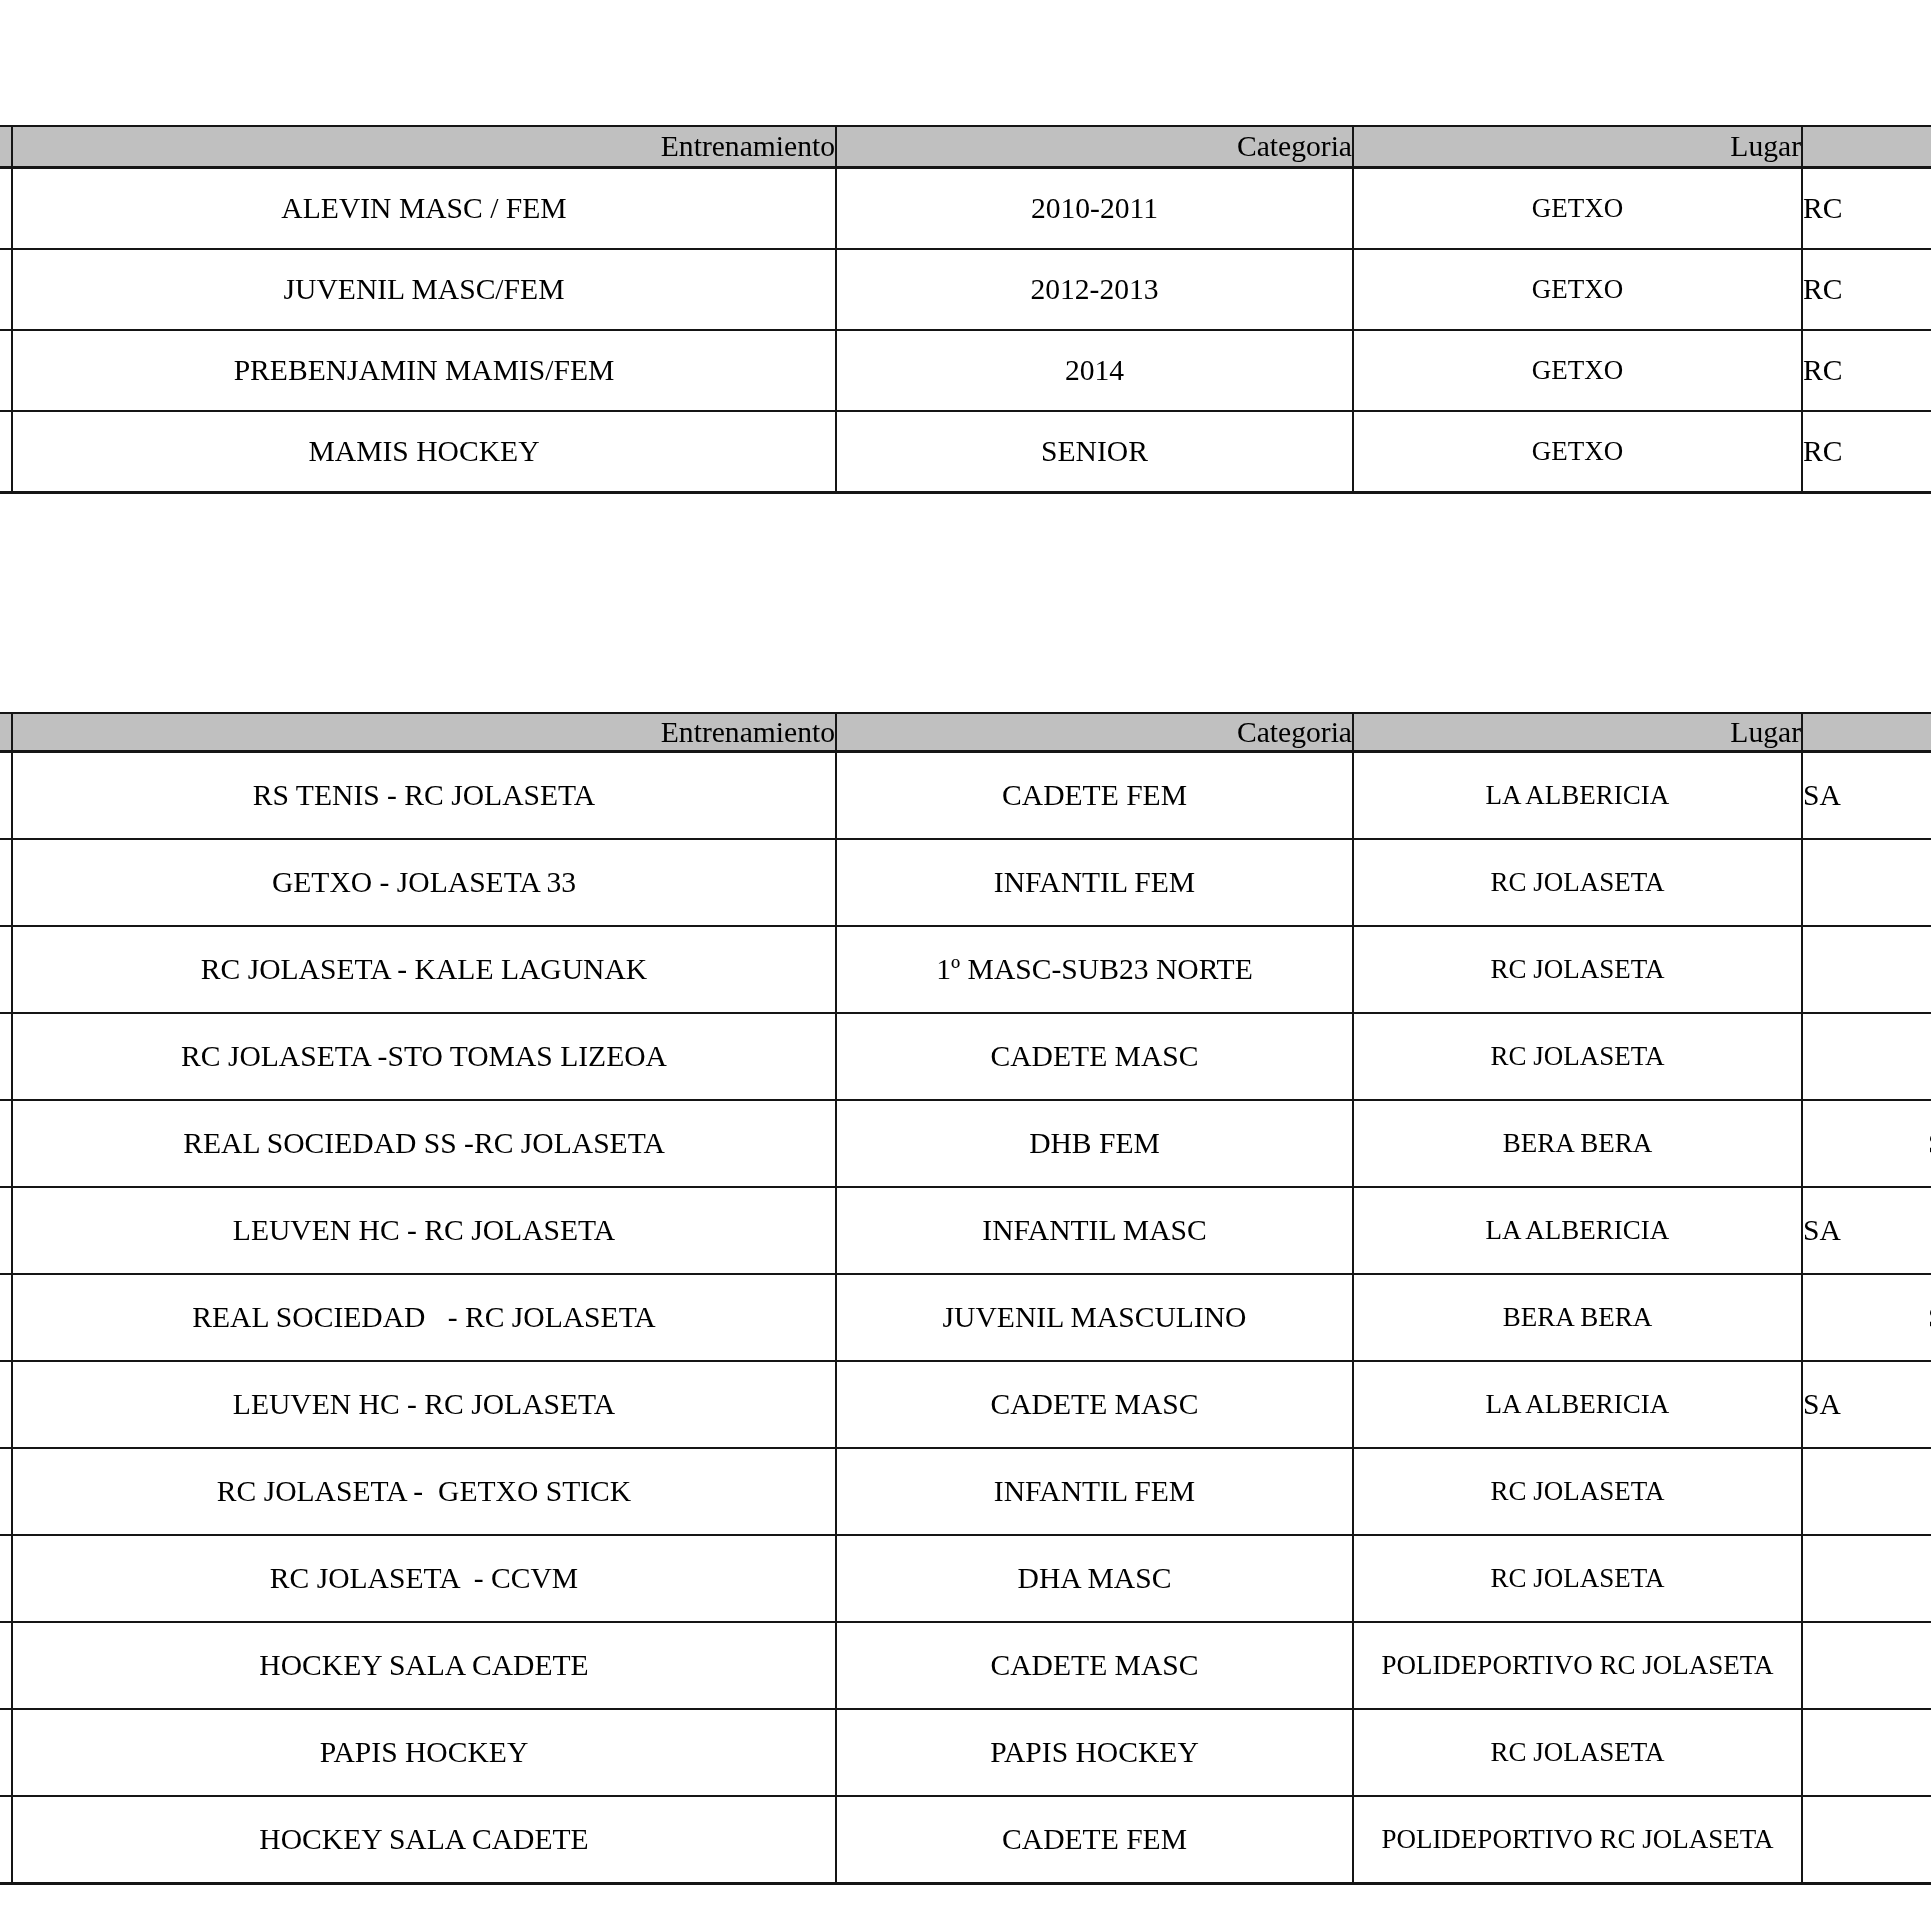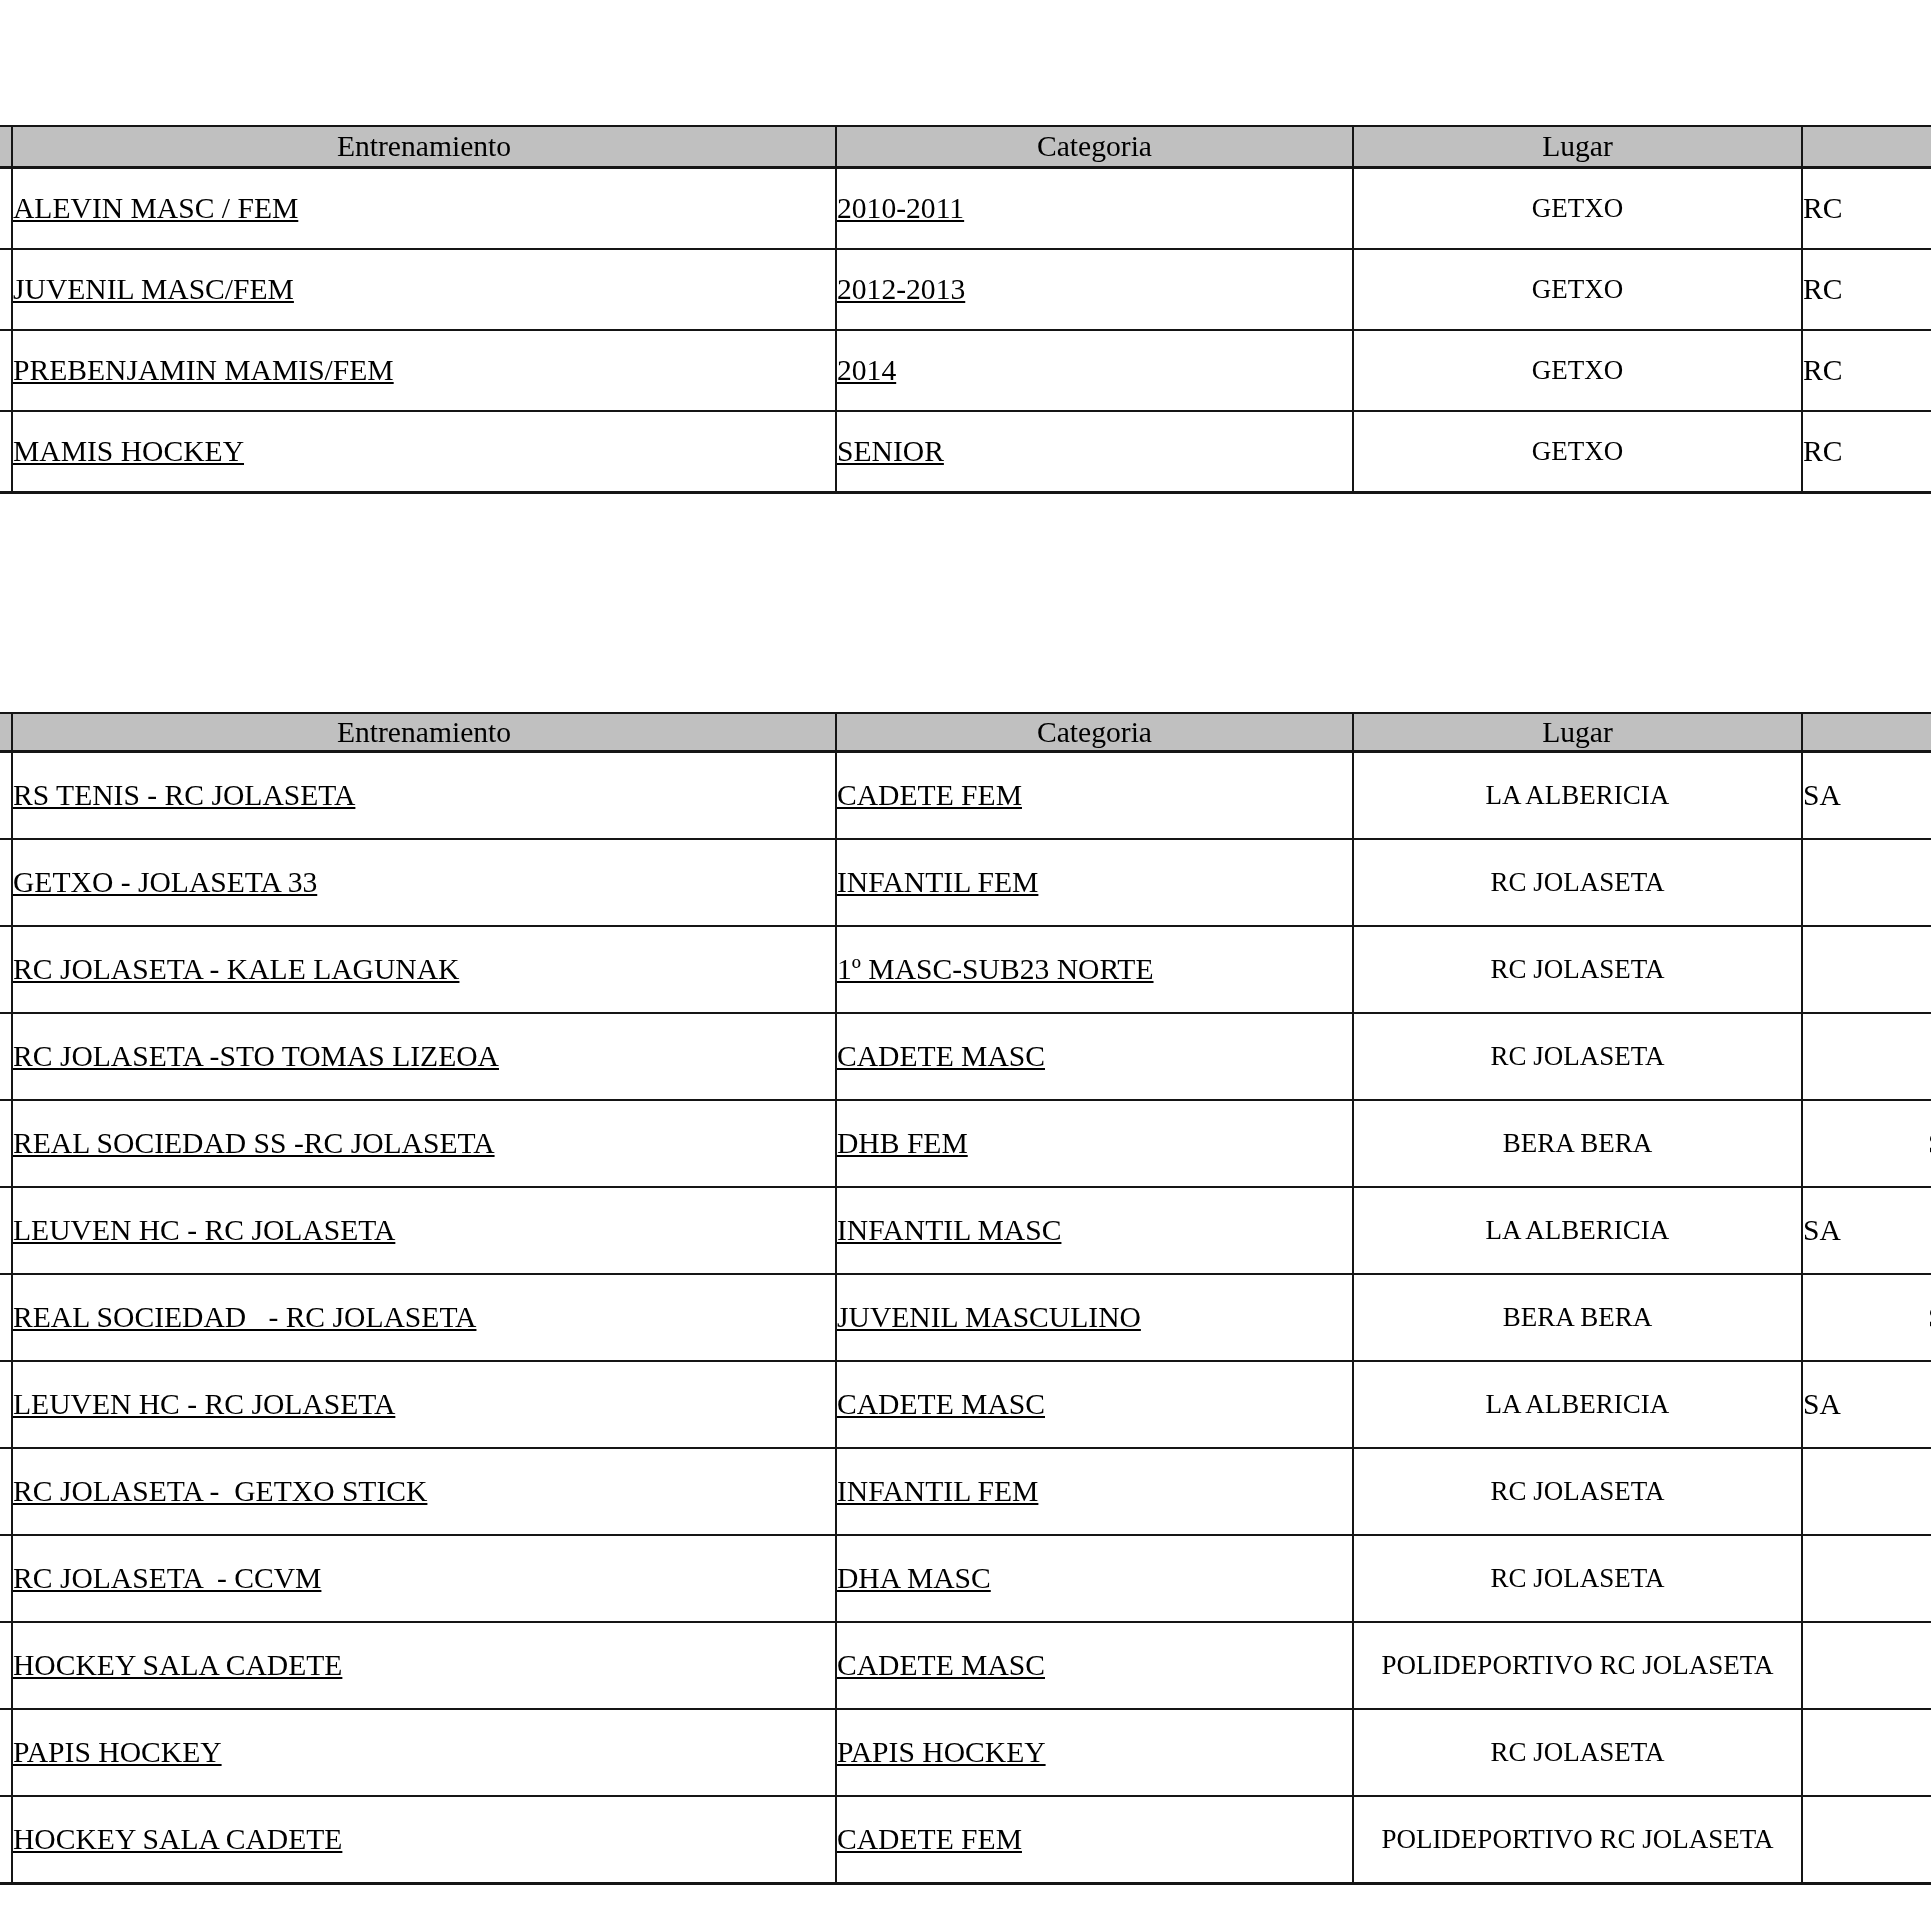--- a/index.html
+++ b/index.html
@@ -30,30 +30,30 @@
     background:#ffffff;
   }
   table.sched th, table.sched td {
     border:2px solid var(--border,#151515);
     overflow:hidden; padding:0;
     vertical-align:middle;
   }
   table.sched thead th {
     background:var(--header-bg,#c0c0c0);
     font-weight:normal; font-size:29.6px;
-    text-align:center;
+    text-align:right;
     border-bottom:3px solid var(--border,#151515);
   }
   table.t1 thead th { height:39px; }
   table.t2 thead th { height:36px; }
   table.t1 tbody td { height:79px; }
   table.t2 tbody td { height:85px; }
   table.sched tbody tr:last-child td { border-bottom:3px solid var(--border,#151515); }
 
-  td.c1, td.c2 { text-align:left; font-size:29.6px; white-space:pre;text-decoration:underline; }
+  td.c1, td.c2 { text-align:center; font-size:29.6px; white-space:pre; }
   td.c3 { text-align:center; font-size:27px; white-space:pre; }
   td.c4 { text-align:left; font-size:29.6px; white-space:nowrap; padding-left:103px; }
   td.c4.tip { padding-left:125px; }
   td.c0 { background:#ffffff; }
 </style>
 </head>
 <body>
 
 <div class="canvas">
 

